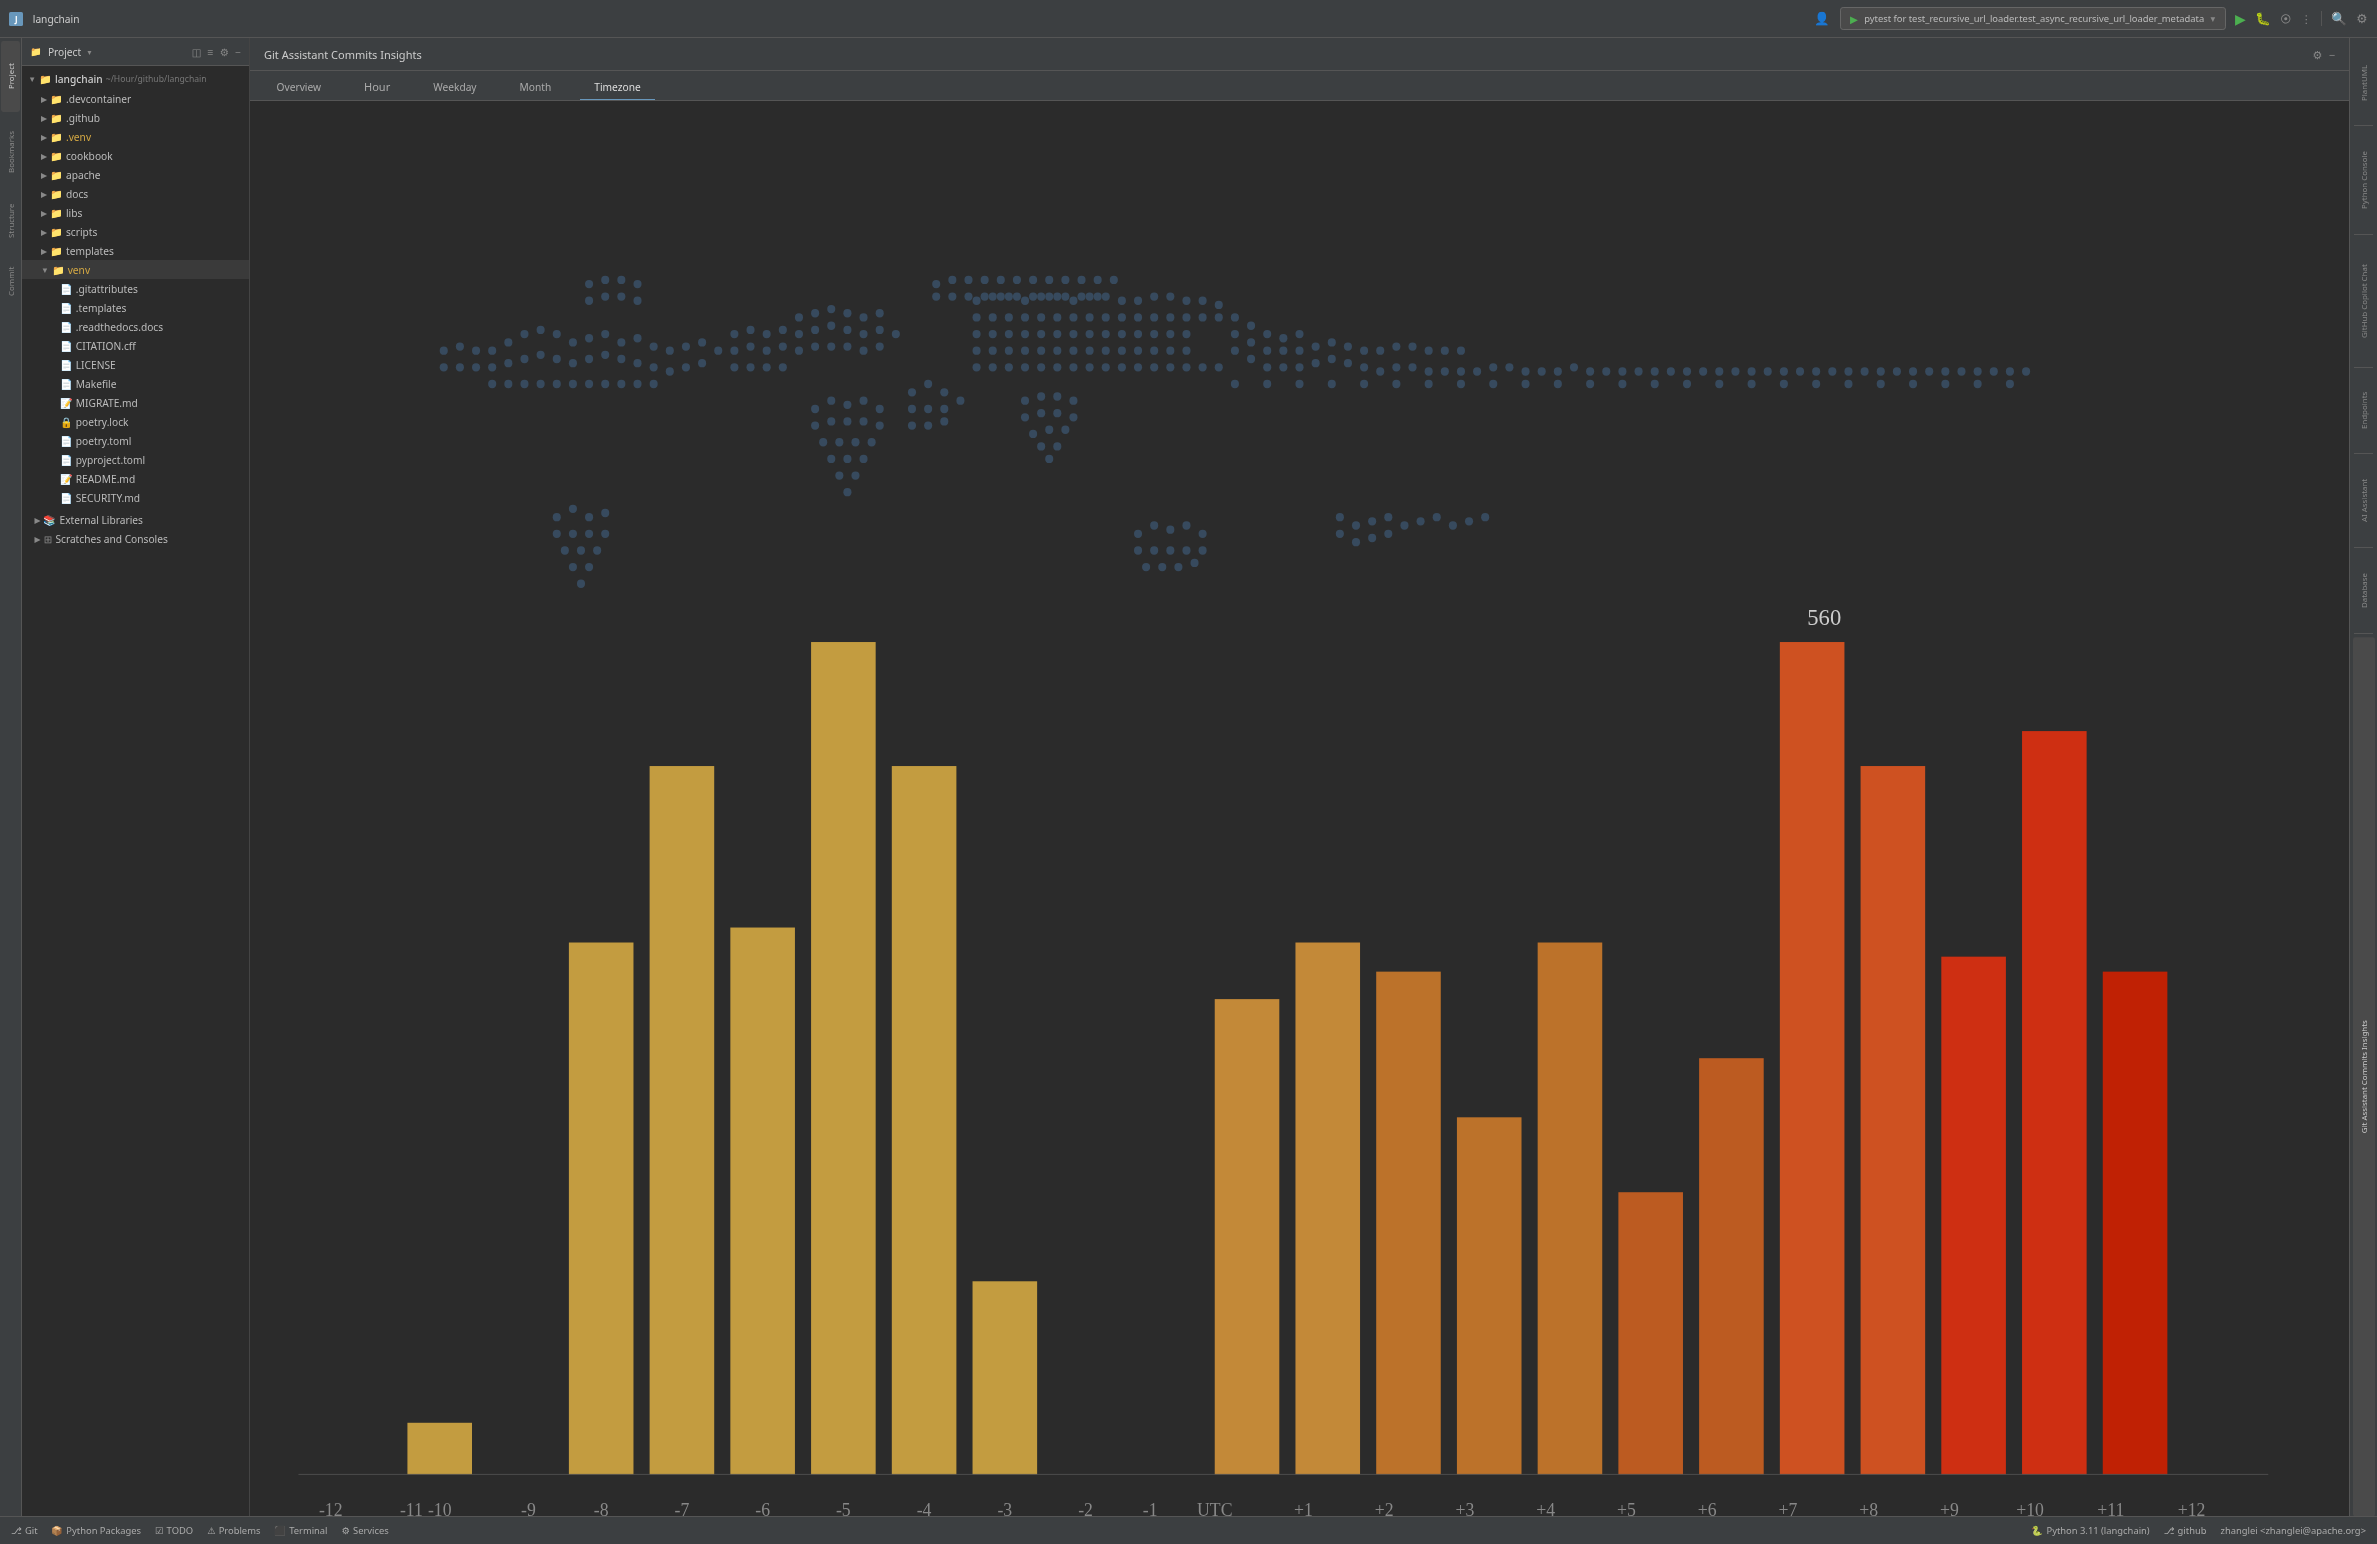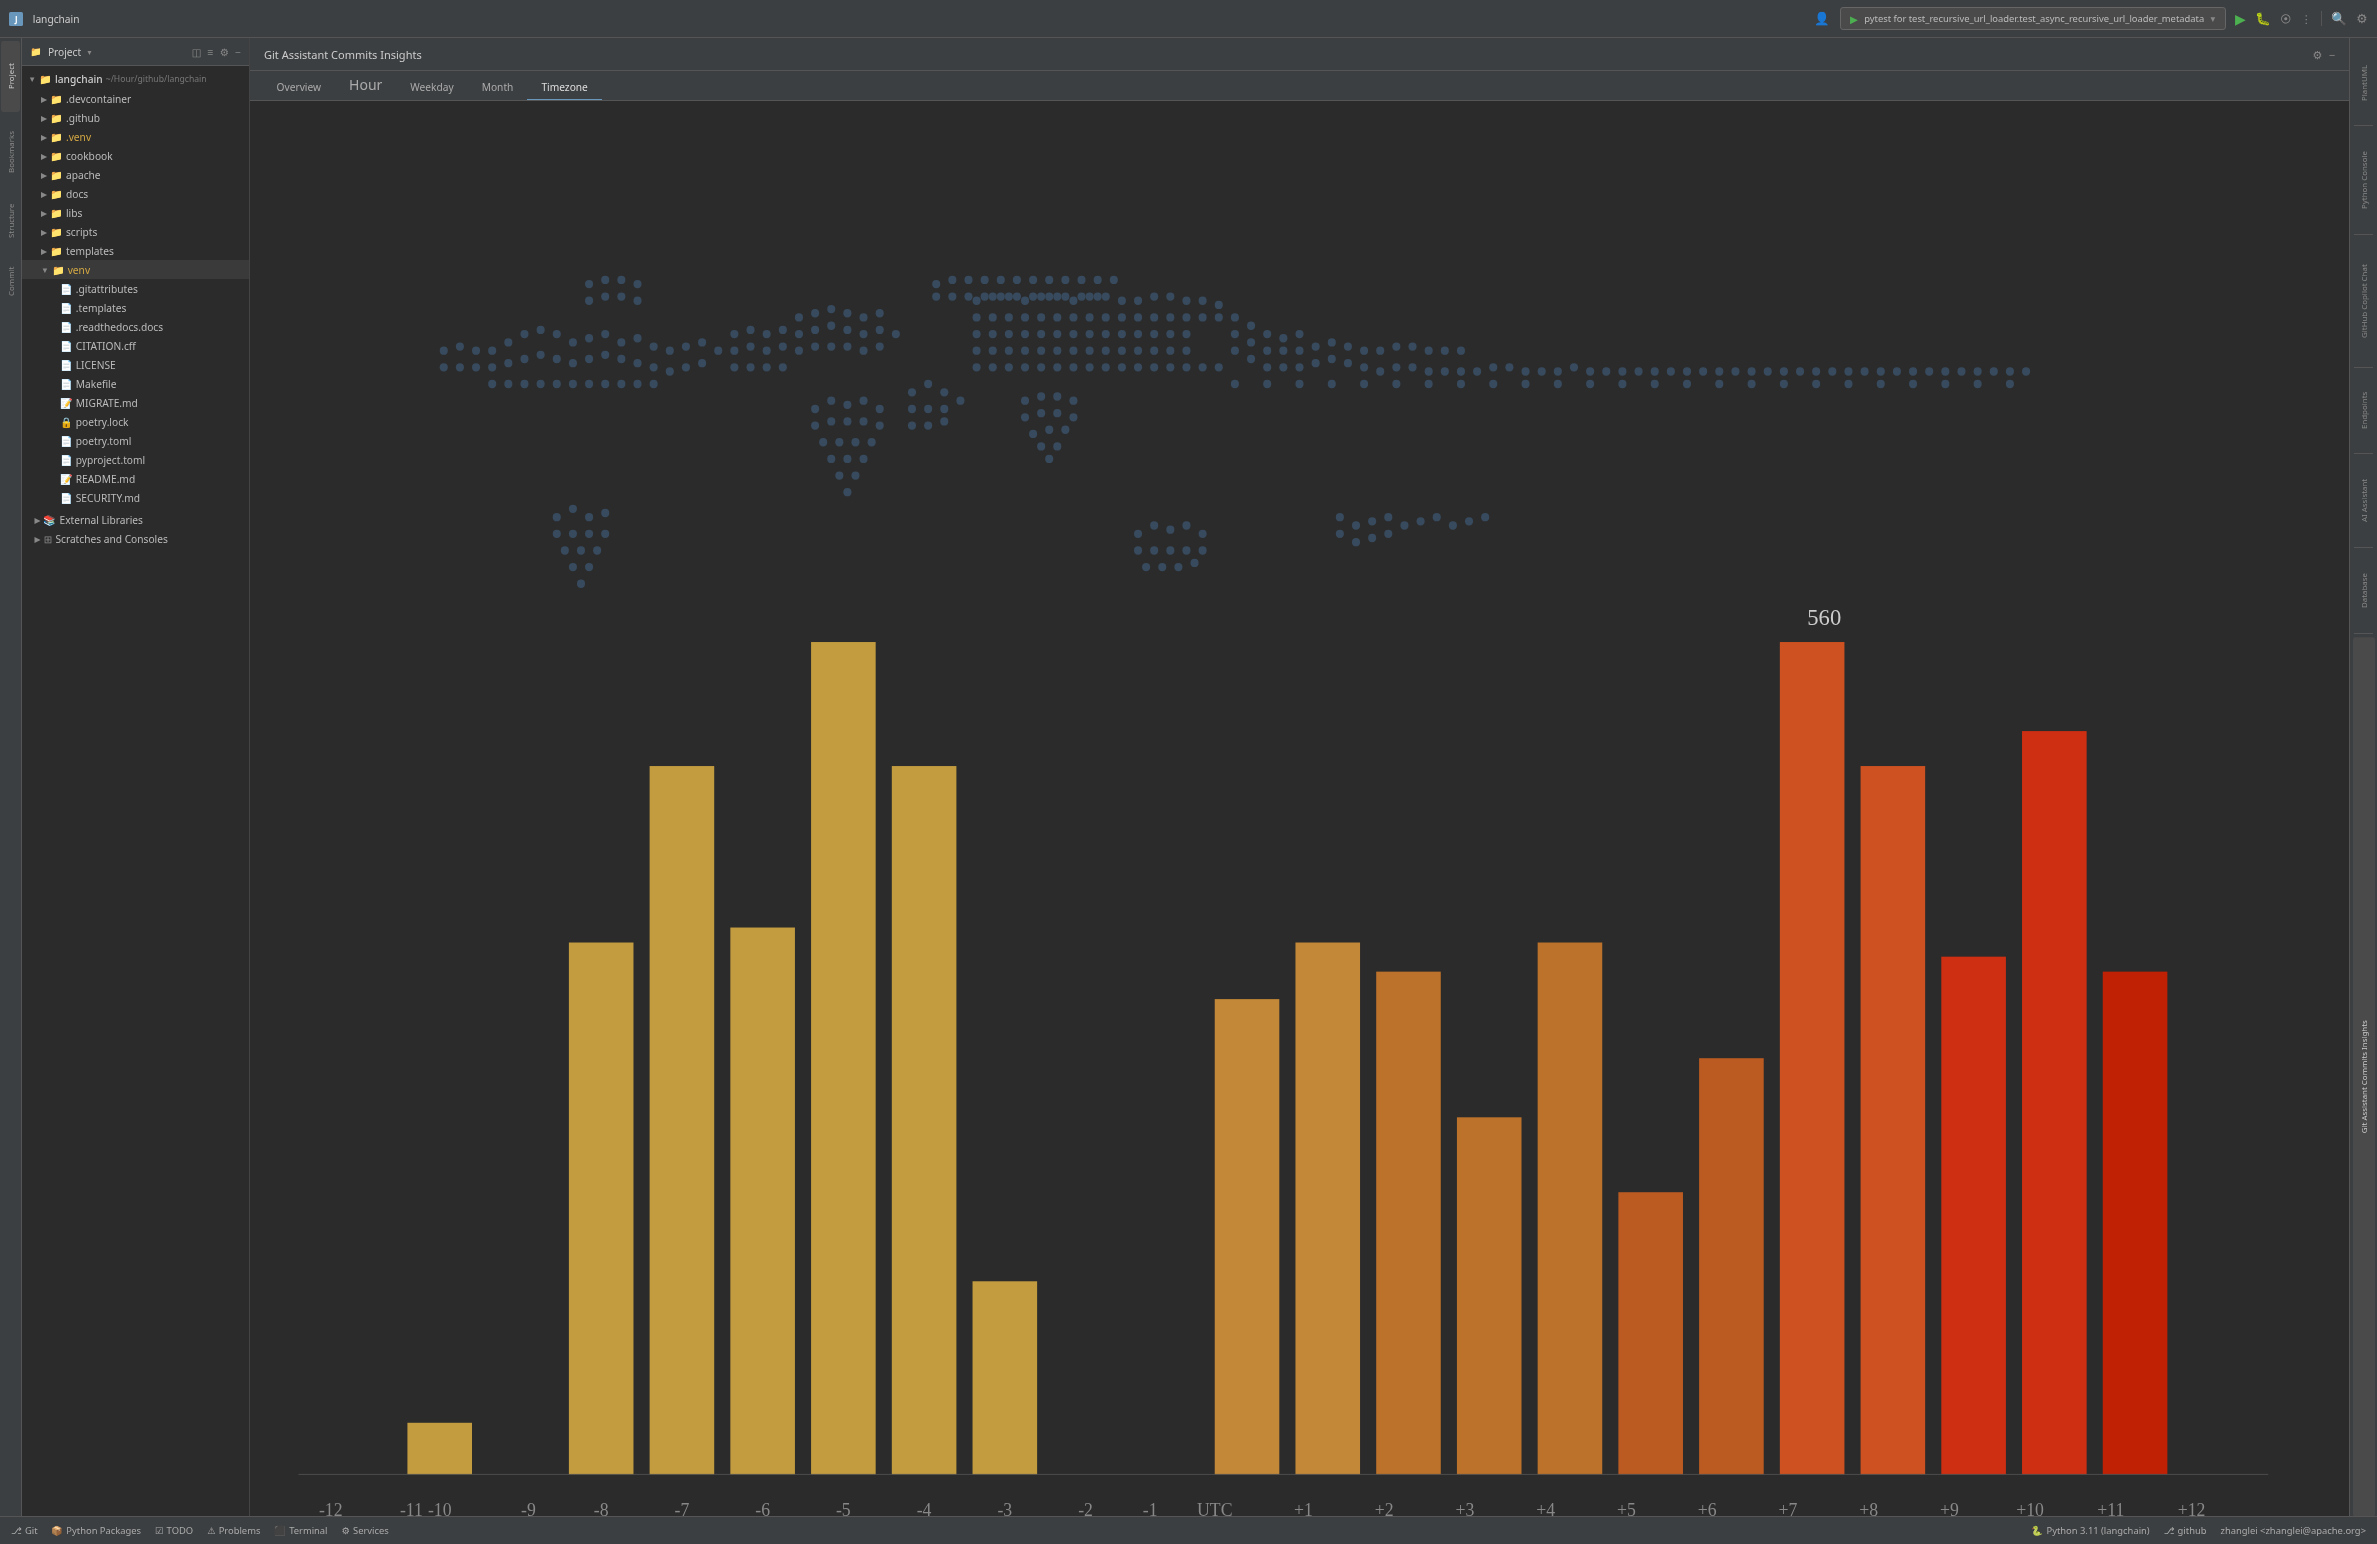--- a/index.html
+++ b/index.html
@@ -201,23 +201,23 @@
     <div style="flex:1;display:flex;flex-direction:column;background:#2b2b2b;overflow:hidden;">
 
       <div style="height:33px;background:#3c3f41;border-bottom:0.8px solid #555;display:flex;align-items:center;padding:0 14px;justify-content:space-between;">
         <span style="font-size:11px;color:#ccc;">Git Assistant Commits Insights</span>
         <div style="display:flex;gap:6.3px;align-items:center;">
           <span style="color:#888;font-size:11px;">⚙</span>
           <span style="color:#888;font-size:11px;">−</span>
         </div>
       </div>
 
-      <div style="height:30px;background:#3c3f41;border-bottom:0.8px solid #555;display:flex;align-items:flex-end;padding:0 12.6px;gap:0;">
+      <div style="height:30px;background:#3c3f41;border-bottom:0.8px solid #555;display:flex;align-items:flex-end;padding:0 12.6px;gap:15px;">
         <div style="padding:4.7px 14px;font-size:10.2px;color:#aaa;cursor:pointer;border-bottom:1.6px solid transparent;">Overview</div>
-        <div style="padding:4.7px 14px;font-size:14px;color:#aaa;cursor:pointer;border-bottom:1.6px solid transparent;">Hour</div>
+        <div style="padding:4.7px 14px;font-size:11px;color:#aaa;cursor:pointer;border-bottom:1.6px solid transparent;">Hour</div>
         <div style="padding:4.7px 14px;font-size:10.2px;color:#aaa;cursor:pointer;border-bottom:1.6px solid transparent;">Weekday</div>
         <div style="padding:4.7px 14px;font-size:10.2px;color:#aaa;cursor:pointer;border-bottom:1.6px solid transparent;">Month</div>
         <div style="padding:4.7px 14px;font-size:10.2px;color:#ddd;cursor:pointer;border-bottom:1.6px solid #6897bb;">Timezone</div>
       </div>
 
       <div style="flex:1;position:relative;background:#2b2b2b;overflow:hidden;font-family:Liberation Serif, serif;">
         <svg viewBox="0 0 2600 1700" style="width:100%;height:100%;font-size:12px" preserveAspectRatio="none">
           <defs>
             
           </defs>

